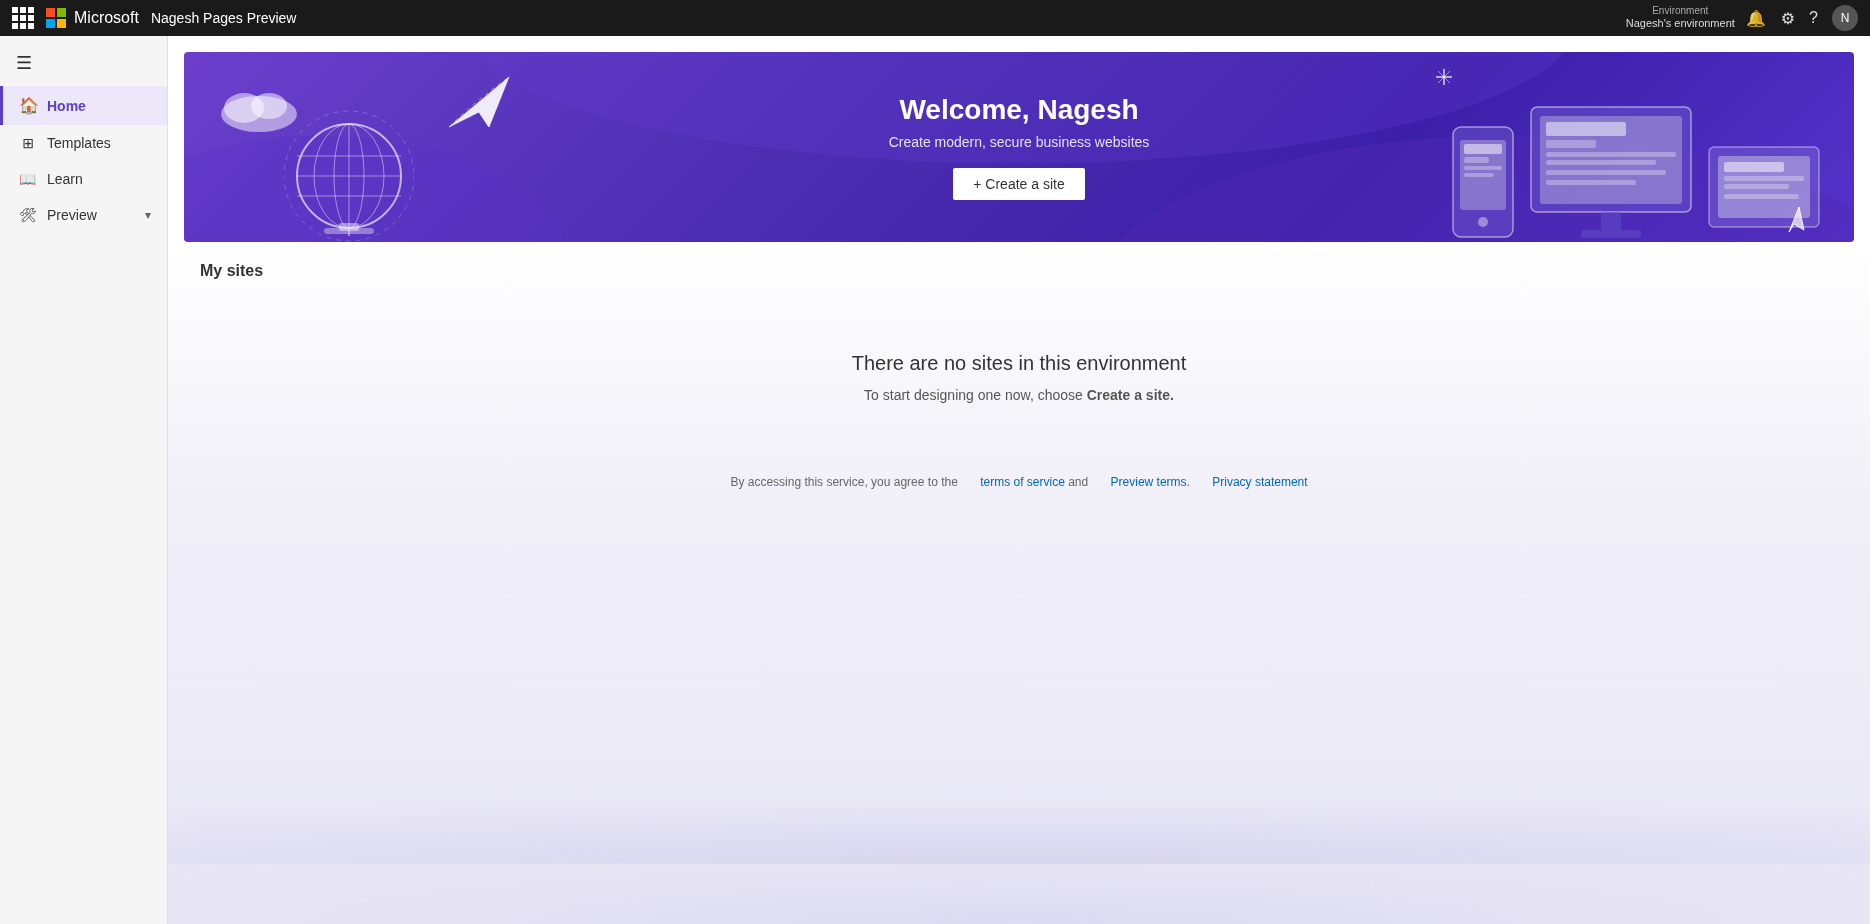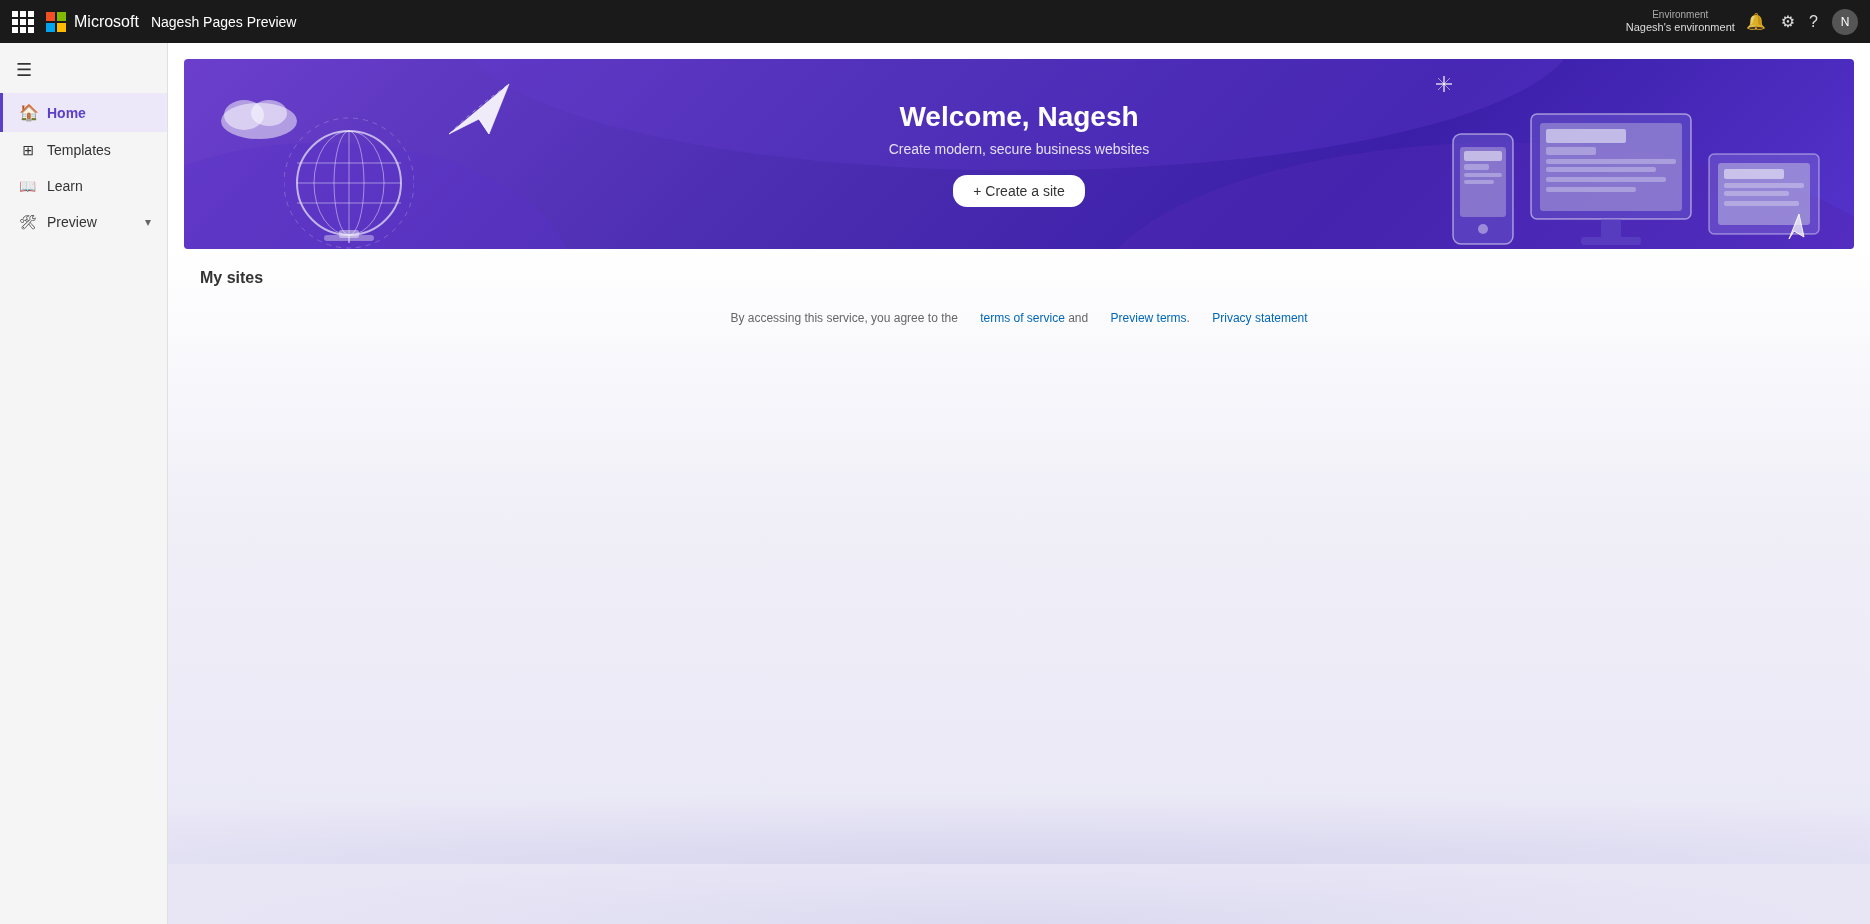--- a/index.html
+++ b/index.html
@@ -2,21 +2,21 @@
 <html><head>
   <meta charset="utf-8">
   <style>
     * { box-sizing: border-box; margin: 0; padding: 0; }
     body { font-family: 'Segoe UI', sans-serif; background: #fff; display: flex; flex-direction: column; height: 100vh; overflow: hidden; }
 
     
     .topbar {
       background: #1a1a1a;
       color: #fff;
-      height: 43px;
+      height: 36px;
       display: flex;
       align-items: center;
       padding: 0 12px;
       gap: 12px;
       flex-shrink: 0;
       z-index: 100;
     }
     .topbar-waffle {
       display: grid;
       grid-template-columns: repeat(3, 6px);
@@ -160,21 +160,21 @@
       color: rgba(255,255,255,0.85);
       margin-bottom: 18px;
     }
     .hero-btn {
       background: #fff;
       color: #333;
       border: none;
       padding: 8px 20px;
       font-size: 14px;
       cursor: pointer;
-      border-radius: 14px;
+      border-radius: 2px;
       display: inline-flex;
       align-items: center;
       gap: 6px;
       font-family: 'Segoe UI', sans-serif;
     }
 
     
     .hero-deco {
       position: absolute;
       top: 0; left: 0; right: 0; bottom: 0;
@@ -452,20 +452,26 @@
       <div class="hero-center">
         <div class="hero-title">Welcome, Nagesh</div>
         <div class="hero-subtitle">Create modern, secure business websites</div>
         <button class="hero-btn">+ Create a site</button>
       </div>
     </div>
 
     <div class="wavy-bg">
       <div class="my-sites-label">My sites</div>
 
+      <div class="no-sites-container">
+        <div class="no-sites-title">There are no sites in this environment</div>
+        <div class="no-sites-sub">
+          <span>To start designing one now, choose </span><strong>Create a site.</strong>
+        </div>
+      </div>
 
       <div class="footer">
         <span>By accessing this service, you agree to the </span><a href="#">terms of service</a><span> and </span><a href="#">Preview terms</a><span>. </span><a href="#">Privacy statement</a>
       </div>
     </div>
 
   </div>
 </div>
 
 </body></html>

